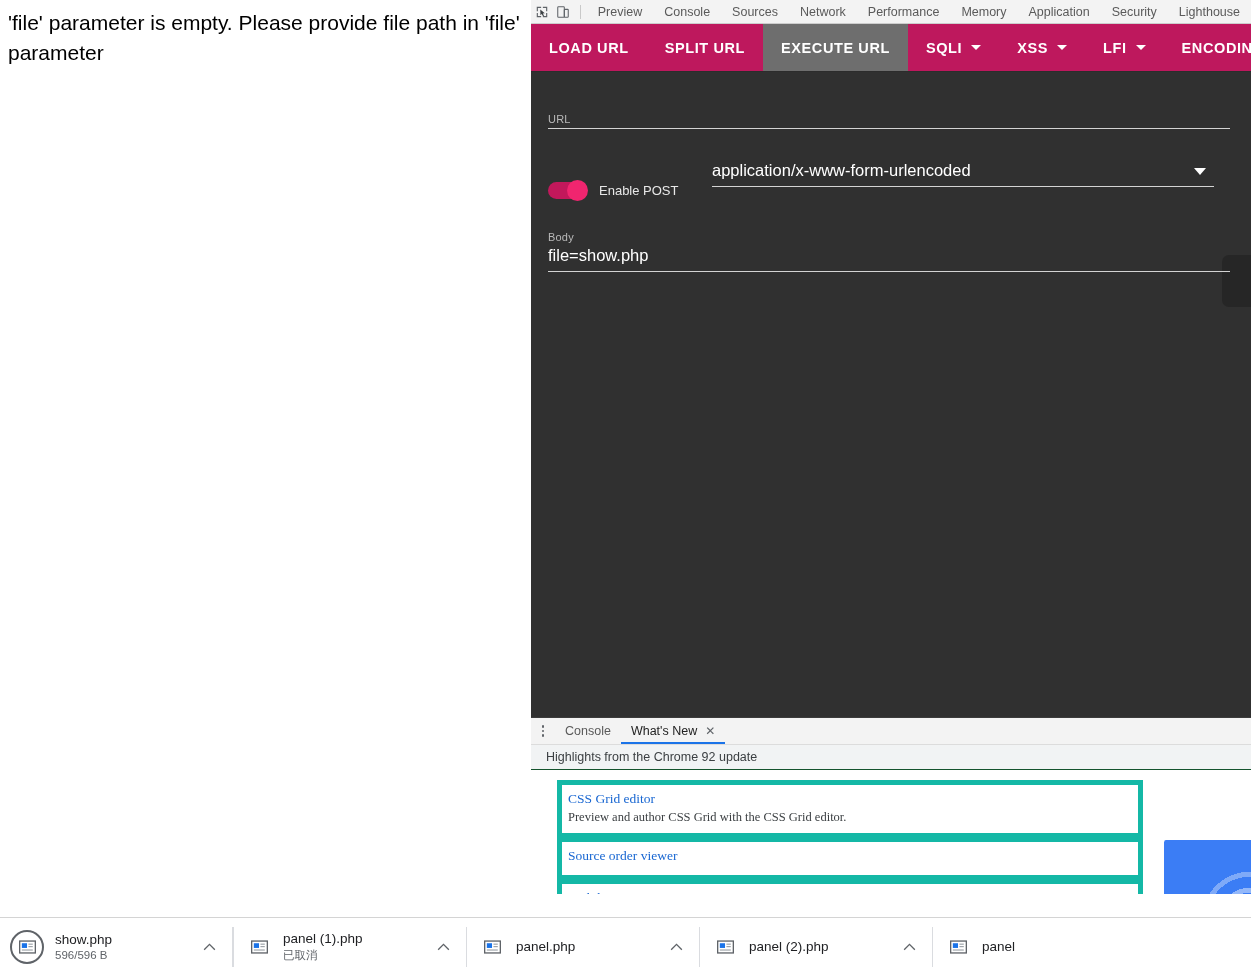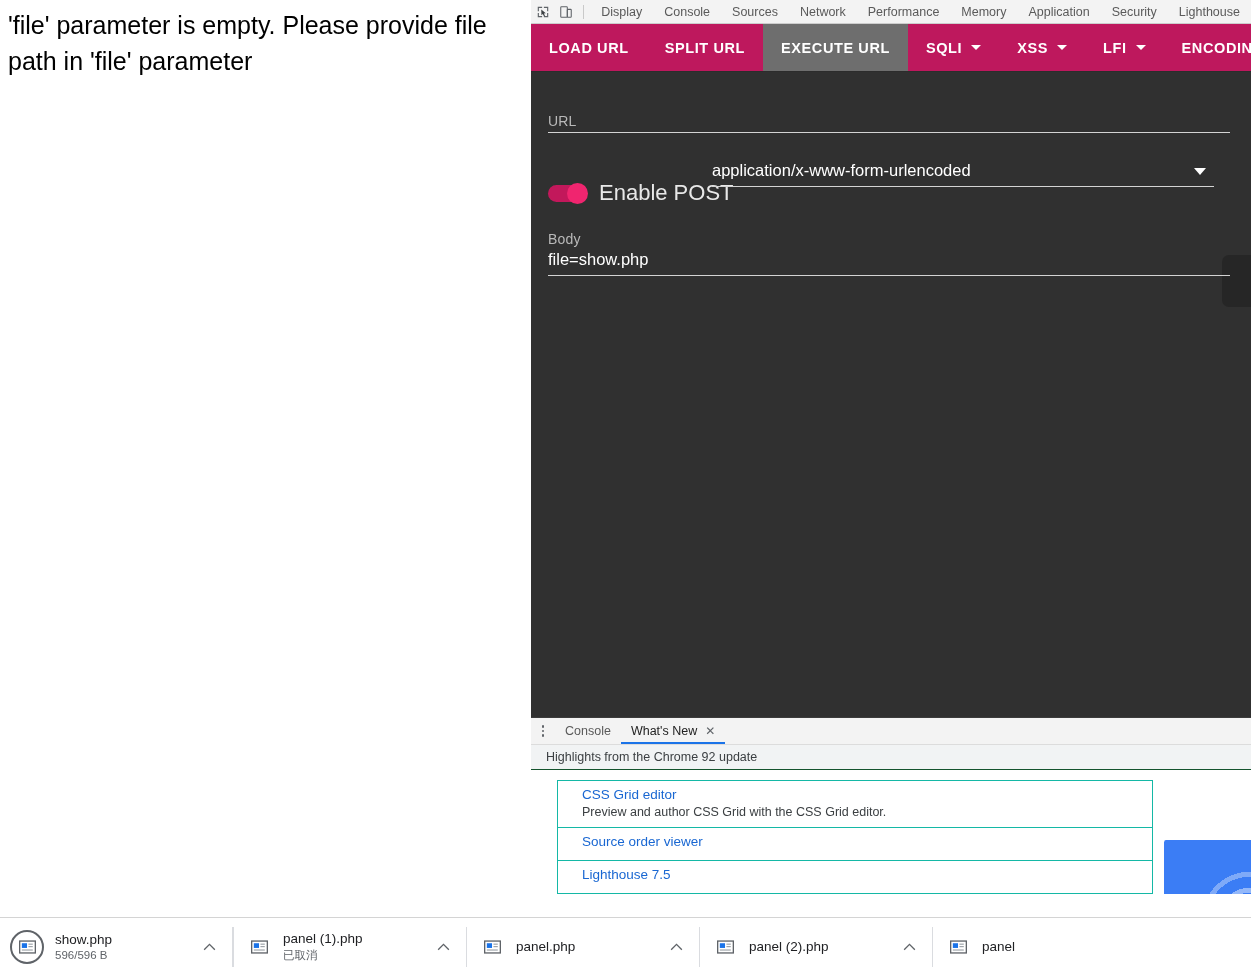--- a/index.html
+++ b/index.html
@@ -15,21 +15,21 @@
   .page-pane {
     position: absolute; left: 0; top: 0;
     width: 531px; height: 917px;
     background: #ffffff;
     overflow: hidden;
   }
   .page-message {
     position: absolute;
     left: 8px; top: 8px;
     width: 515px;
-    font-size: 25px;
+    font-size: 21px;
     line-height: 1.42;
     color: #000000;
     font-family: "Liberation Sans", sans-serif;
     letter-spacing: 0px;
   }
 
   
   .devtools {
     position: absolute;
     left: 531px; top: 0;
@@ -92,21 +92,21 @@
     margin-left: 9px;
     width: 0; height: 0;
     border-left: 5px solid transparent;
     border-right: 5px solid transparent;
     border-top: 5px solid #ffffff;
   }
 
   .hb-body { position: relative; padding: 0; }
   .fld { position: absolute; }
   .fld-label {
-    font-size: 14px;
+    font-size: 11px;
     color: #b9b9b9;
     margin-bottom: 3px;
     letter-spacing: 0.2px;
   }
   .fld-value {
     font-size: 16.5px;
     color: #ffffff;
     padding-bottom: 6px;
     white-space: nowrap;
   }
@@ -130,21 +130,21 @@
     background: #c2185b;
   }
   .toggle-knob {
     position: absolute; left: 19px; top: 0;
     width: 21px; height: 21px;
     border-radius: 50%;
     background: #f0256f;
   }
   .toggle-label {
     margin-left: 10px;
-    font-size: 22px;
+    font-size: 13px;
     color: #e8e8e8;
   }
   .select-caret {
     position: absolute;
     right: 8px; bottom: 12px;
     width: 0; height: 0;
     border-left: 6px solid transparent;
     border-right: 6px solid transparent;
     border-top: 7px solid #ffffff;
   }
@@ -212,25 +212,26 @@
     border-bottom: 1px solid #14532d;
     box-sizing: border-box;
   }
   .wn-body {
     position: relative;
     padding: 10px 14px 0 26px;
     height: 122px;
     box-sizing: border-box;
   }
   .wn-item {
-    border: 1px solid #14b8a6;
-    padding: 6px 12px 8px 24px;
+    border: 5px solid #14b8a6;
+    padding: 6px 12px 8px 6px;
     margin-bottom: -1px;
     background: #fff;
     max-width: 558px;
+    font-family: Liberation Serif, serif;
   }
   .wn-item-title {
     color: #1967d2;
     font-size: 13.5px;
     margin-bottom: 3px;
   }
   .wn-item-desc {
     color: #3c4043;
     font-size: 12.5px;
   }
@@ -325,21 +326,21 @@
           <path d="M6 5 l5.2 4.4 -2.2 0.3 1.3 2.6 -1.2 0.6 -1.3 -2.6 -1.6 1.5 Z" fill="#3c4043"></path>
         </svg>
       </div>
       <div class="dt-icon-btn">
         <svg width="14" height="14" viewBox="0 0 16 16">
           <rect x="2" y="2" width="7.5" height="12" rx="0.8" fill="none" stroke="#5f6368" stroke-width="1.2"></rect>
           <rect x="9.5" y="5" width="4.5" height="9" rx="0.8" fill="none" stroke="#5f6368" stroke-width="1.2"></rect>
         </svg>
       </div>
       <div class="dt-sep"></div>
-      <div class="dt-tab">Display</div>
+      <div class="dt-tab">Preview</div>
       <div class="dt-tab">Console</div>
       <div class="dt-tab">Sources</div>
       <div class="dt-tab">Network</div>
       <div class="dt-tab">Performance</div>
       <div class="dt-tab">Memory</div>
       <div class="dt-tab">Application</div>
       <div class="dt-tab">Security</div>
       <div class="dt-tab">Lighthouse</div>
     </div>
 

